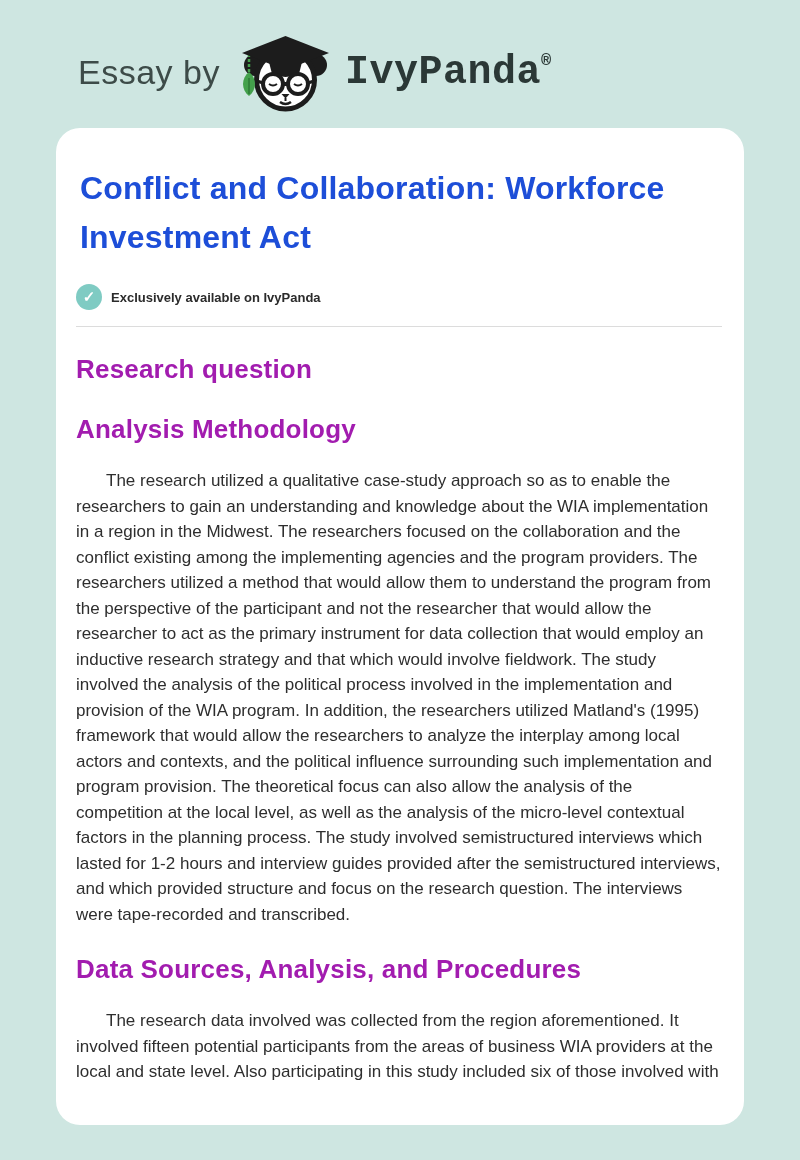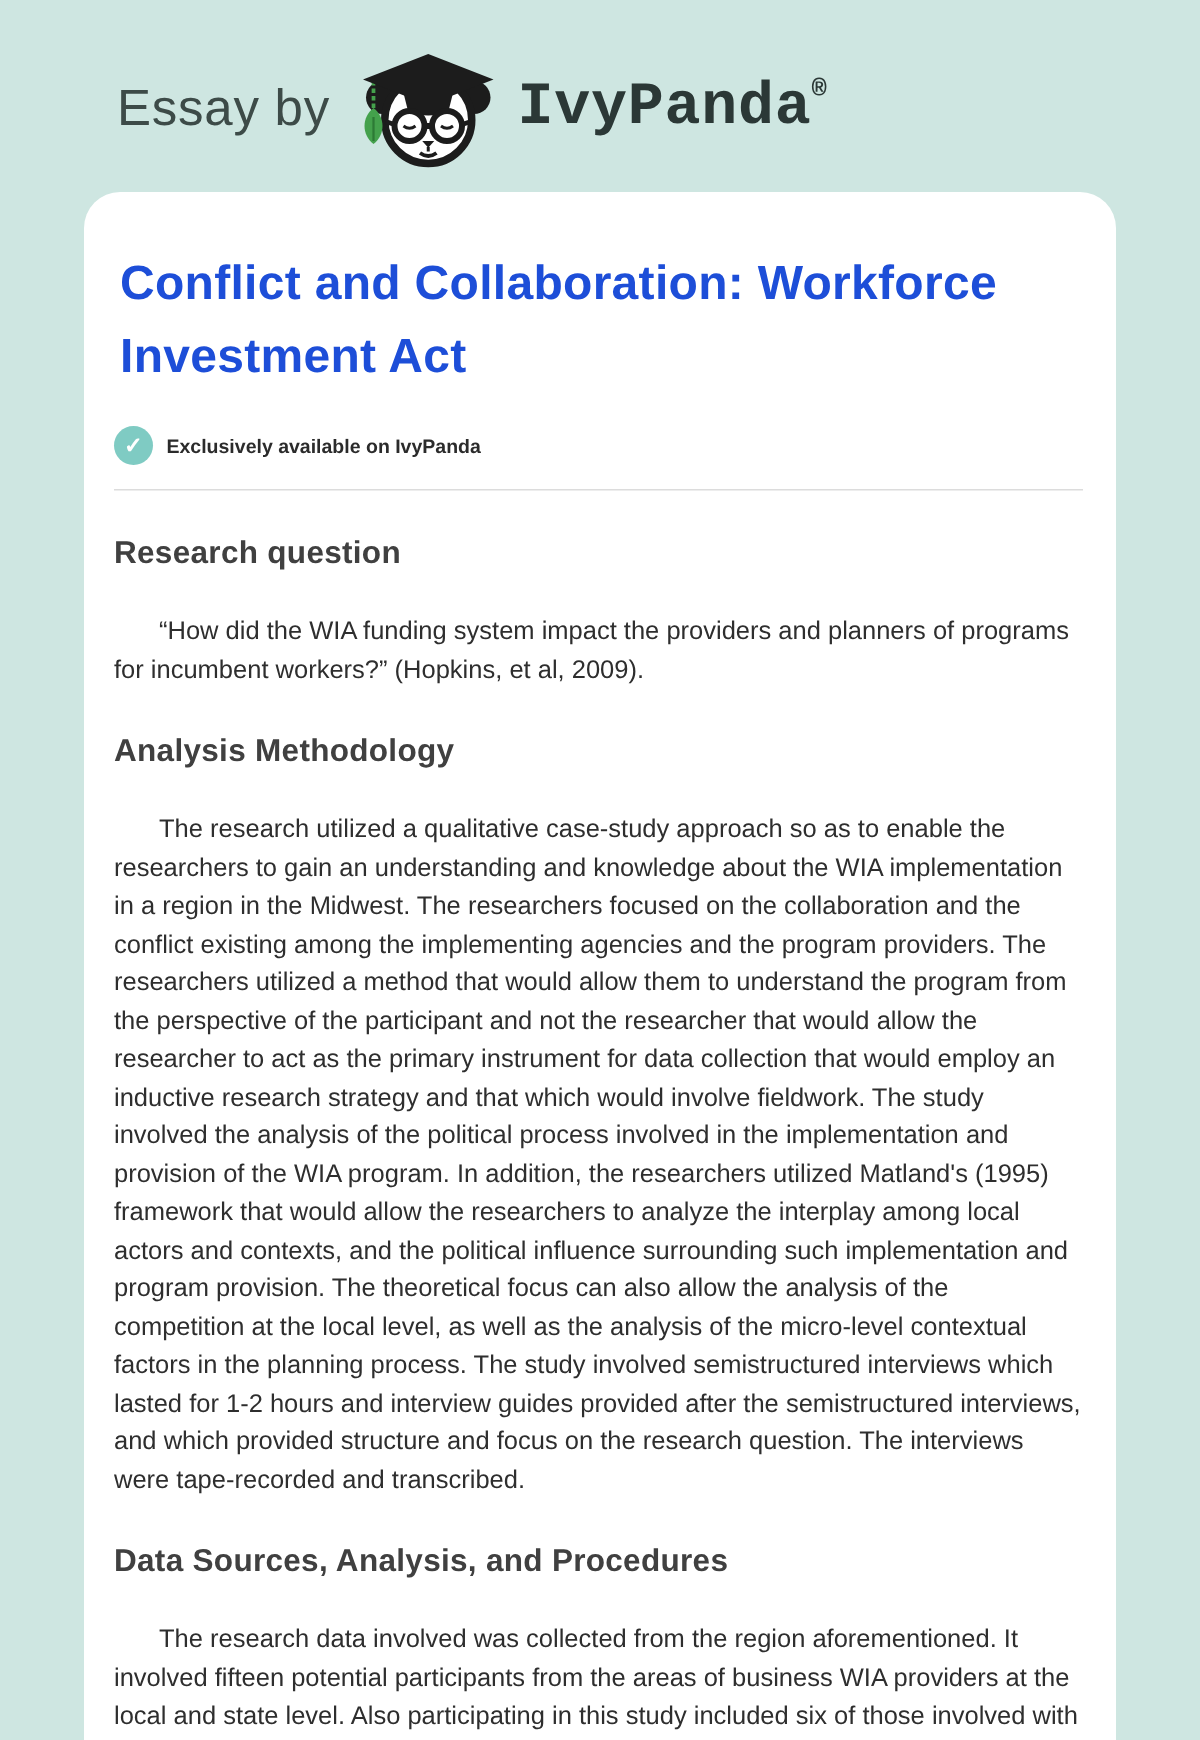--- a/index.html
+++ b/index.html
@@ -87,23 +87,23 @@
     font-weight: bold;
     color: #2b2b2b;
   }
   .card hr {
     border: none;
     border-top: 1px solid #dcdcdc;
     margin: 16px 0 0 0;
   }
   .card h2 {
     margin: 24px 0 0 0;
-    font-size: 21px;
+    font-size: 26px;
     line-height: 36px;
-    color: #404040;
+    color: #a21caf;
     font-weight: bold;
     letter-spacing: 0.2px;
   }
   .card p {
     margin: 21px 0 0 0;
     font-size: 17px;
     line-height: 25.5px;
     color: #2e2e2e;
     text-indent: 30px;
   }
@@ -149,20 +149,19 @@
   <h1>Conflict and Collaboration: Workforce Investment Act</h1>
 
   <div class="badge">
     <span class="check">✓</span>
     <span class="badge-label">Exclusively available on IvyPanda</span>
   </div>
 
   <hr>
 
   <h2>Research question</h2>
-  <p>“How did the WIA funding system impact the providers and planners of programs for incumbent workers?” (Hopkins, et al, 2009).</p>
 
   <h2>Analysis Methodology</h2>
   <p>The research utilized a qualitative case-study approach so as to enable the researchers to gain an understanding and knowledge about the WIA implementation in a region in the Midwest. The researchers focused on the collaboration and the conflict existing among the implementing agencies and the program providers. The researchers utilized a method that would allow them to understand the program from the perspective of the participant and not the researcher that would allow the researcher to act as the primary instrument for data collection that would employ an inductive research strategy and that which would involve fieldwork. The study involved the analysis of the political process involved in the implementation and provision of the WIA program. In addition, the researchers utilized Matland's (1995) framework that would allow the researchers to analyze the interplay among local actors and contexts, and the political influence surrounding such implementation and program provision. The theoretical focus can also allow the analysis of the competition at the local level, as well as the analysis of the micro-level contextual factors in the planning process. The study involved semistructured interviews which lasted for 1-2 hours and interview guides provided after the semistructured interviews, and which provided structure and focus on the research question. The interviews were tape-recorded and transcribed.</p>
 
   <h2>Data Sources, Analysis, and Procedures</h2>
   <p>The research data involved was collected from the region aforementioned. It involved fifteen potential participants from the areas of business WIA providers at the local and state level. Also participating in this study included six of those involved with</p>
 </main>
 
 </body></html>

